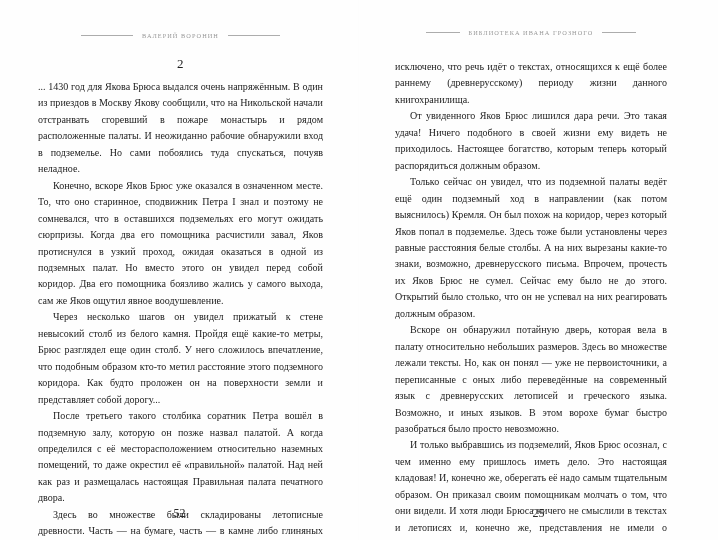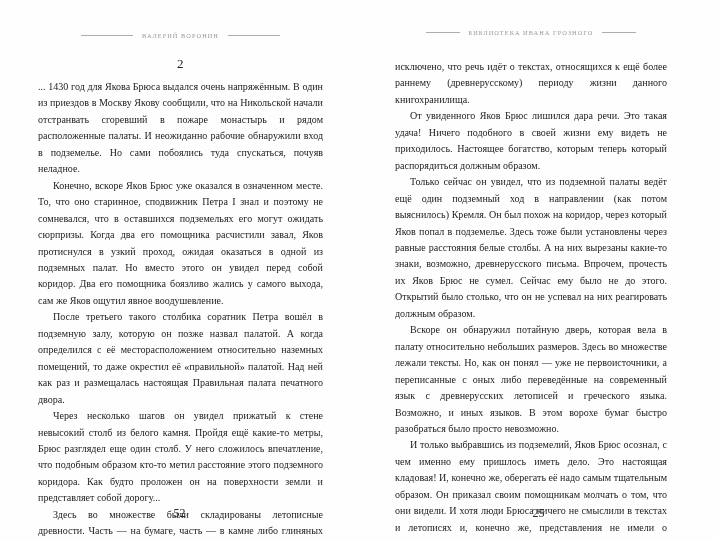--- a/index.html
+++ b/index.html
@@ -131,22 +131,22 @@
       <span class="rule"></span>
       <span class="head-text">ВАЛЕРИЙ ВОРОНИН</span>
       <span class="rule"></span>
     </div>
 
     <div class="chapter-number">2</div>
 
     <div class="body-text">
       <p class="no-indent">... 1430 год для Якова Брюса выдался очень напряжённым. В один из приездов в Москву Якову сообщили, что на Никольской начали отстранвать сгоревший в пожаре монастырь и рядом расположенные палаты. И неожиданно рабочие обнаружили вход в подземелье. Но сами побоялись туда спускаться, почуяв неладное.</p>
       <p>Конечно, вскоре Яков Брюс уже оказался в означенном месте. То, что оно старинное, сподвижник Петра I знал и поэтому не сомневался, что в оставшихся подземельях его могут ожидать сюрпризы. Когда два его помощника расчистили завал, Яков протиснулся в узкий проход, ожидая оказаться в одной из подземных палат. Но вместо этого он увидел перед собой коридор. Два его помощника боязливо жались у самого выхода, сам же Яков ощутил явное воодушевление.</p>
+      <p>Через несколько шагов он увидел прижатый к стене невысокий столб из белого камня. Пройдя ещё какие-то метры, Брюс разглядел еще один столб. У него сложилось впечатление, что подобным образом кто-то метил расстояние этого подземного коридора. Как будто проложен он на поверхности земли и представляет собой дорогу...</p>
       <p>После третьего такого столбика соратник Петра вошёл в подземную залу, которую он позже назвал палатой. А когда определился с её месторасположением относительно наземных помещений, то даже окрестил её «правильной» палатой. Над ней как раз и размещалась настоящая Правильная палата печатного двора.</p>
-      <p>Через несколько шагов он увидел прижатый к стене невысокий столб из белого камня. Пройдя ещё какие-то метры, Брюс разглядел еще один столб. У него сложилось впечатление, что подобным образом кто-то метил расстояние этого подземного коридора. Как будто проложен он на поверхности земли и представляет собой дорогу...</p>
       <p>Здесь во множестве были складированы летописные древности. Часть — на бумаге, часть — в камне либо глиняных таблицах. Очевидно, это и были те первоисточники, которые можно отнести к византийскому и таврическому архивам. Хотя не</p>
     </div>
 
     <div class="folio">52</div>
   </div>
 
   <div class="gutter"></div>
 
   <div class="page page-right">
 

